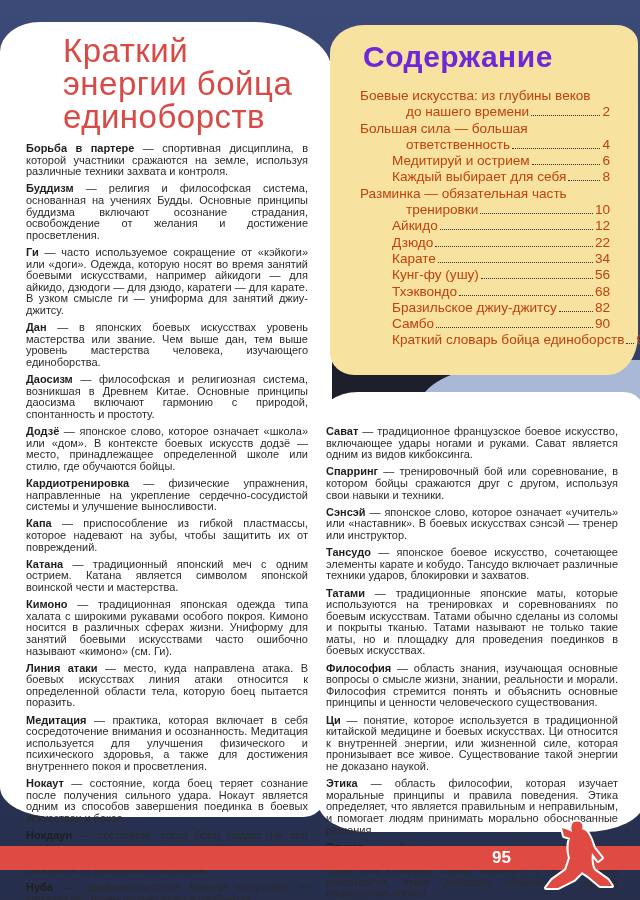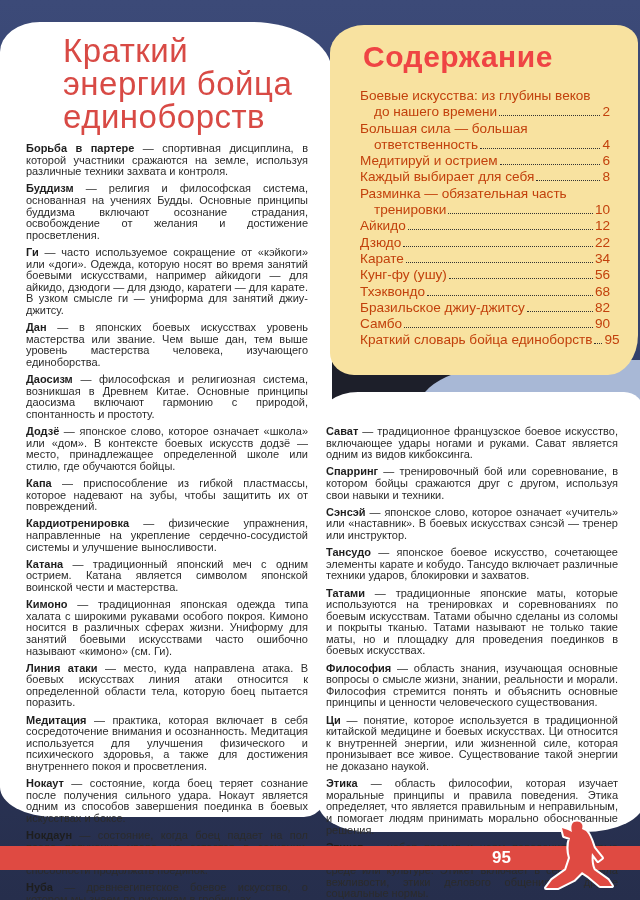--- a/index.html
+++ b/index.html
@@ -44,28 +44,28 @@
   .fighter { position: absolute; left: 538px; top: 818px; width: 80px; height: 76px; }
 
   .title {
     position: absolute; left: 30px; top: 34px;
     font-weight: normal; font-size: 33px; line-height: 33px; color: #d84a45;
     letter-spacing: 0.5px;
     margin-left: 33px;
   }
   .toc-title {
     position: absolute; left: 363px; top: 40px;
-    font-weight: bold; font-size: 30px; color: #ef4444; letter-spacing: 0.5px;
+    font-weight: bold; font-size: 30px; color: #6d28d9; letter-spacing: 0.5px;
   }
   .toc-list {
     position: absolute; left: 360px; top: 88px; width: 250px;
     font-size: 13.6px; line-height: 16.3px; color: #c2410c;
   }
   .toc-item { margin: 0; }
-  .toc-row { display: flex; align-items: baseline; }
+  .toc-row { display: flex; align-items: baseline; margin-left: 32px; }
   .toc-row .lbl { white-space: nowrap; }
   .toc-row .dots {
     flex: 1; border-bottom: 1.5px dotted #333; margin: 0 2px 3px 2px; min-width: 8px;
   }
   .toc-row.indent { padding-left: 14px; }
 
   .glossary {
     position: absolute; font-size: 11px; line-height: 11.6px; color: #2b2b2b;
     text-align: justify;
   }
@@ -187,22 +187,22 @@
     </div>
   </div>
 
 <div class="glossary left" id="glossary-left">
     <p class="entry"><span class="term">Борьба в партере</span><span> — спортивная дисциплина, в которой участники сражаются на земле, используя различные техники захвата и контроля.</span></p>
     <p class="entry"><span class="term">Буддизм</span><span> — религия и философская система, основанная на учениях Будды. Основные принципы буддизма включают осознание страдания, освобождение от желания и достижение просветления.</span></p>
     <p class="entry"><span class="term">Ги</span><span> — часто используемое сокращение от «кэйкоги» или «доги». Одежда, которую носят во время занятий боевыми искусствами, например айкидоги — для айкидо, дзюдоги — для дзюдо, каратеги — для карате. В узком смысле ги — униформа для занятий джиу-джитсу.</span></p>
     <p class="entry"><span class="term">Дан</span><span> — в японских боевых искусствах уровень мастерства или звание. Чем выше дан, тем выше уровень мастерства человека, изучающего единоборства.</span></p>
     <p class="entry"><span class="term">Даосизм</span><span> — философская и религиозная система, возникшая в Древнем Китае. Основные принципы даосизма включают гармонию с природой, спонтанность и простоту.</span></p>
     <p class="entry"><span class="term">Додзё</span><span> — японское слово, которое означает «школа» или «дом». В контексте боевых искусств додзё — место, принадлежащее определенной школе или стилю, где обучаются бойцы.</span></p>
+    <p class="entry"><span class="term">Кардиотренировка</span><span> — физические упражнения, направленные на укрепление сердечно-сосудистой системы и улучшение выносливости.</span></p>
     <p class="entry"><span class="term">Капа</span><span> — приспособление из гибкой пластмассы, которое надевают на зубы, чтобы защитить их от повреждений.</span></p>
-    <p class="entry"><span class="term">Кардиотренировка</span><span> — физические упражнения, направленные на укрепление сердечно-сосудистой системы и улучшение выносливости.</span></p>
     <p class="entry"><span class="term">Катана</span><span> — традиционный японский меч с одним острием. Катана является символом японской воинской чести и мастерства.</span></p>
     <p class="entry"><span class="term">Кимоно</span><span> — традиционная японская одежда типа халата с широкими рукавами особого покроя. Кимоно носится в различных сферах жизни. Униформу для занятий боевыми искусствами часто ошибочно называют «кимоно» (см. Ги).</span></p>
     <p class="entry"><span class="term">Линия атаки</span><span> — место, куда направлена атака. В боевых искусствах линия атаки относится к определенной области тела, которую боец пытается поразить.</span></p>
     <p class="entry"><span class="term">Медитация</span><span> — практика, которая включает в себя сосредоточение внимания и осознанность. Медитация используется для улучшения физического и психического здоровья, а также для достижения внутреннего покоя и просветления.</span></p>
     <p class="entry"><span class="term">Нокаут</span><span> — состояние, когда боец теряет сознание после получения сильного удара. Нокаут является одним из способов завершения поединка в боевых искусствах и боксе.</span></p>
     <p class="entry"><span class="term">Нокдаун</span><span> — состояние, когда боец падает на пол после получения удара, но остается в сознании. Нокдаун может быть причиной временной потери способности продолжать поединок.</span></p>
     <p class="entry"><span class="term">Нуба</span><span> — древнеегипетское боевое искусство, о котором мы знаем по рисункам в гробницах.</span></p>
     <p class="entry"><span class="term">Поза лотоса</span><span> — сидячая поза, которая используется при медитации и занятиях йогой. В позе лотоса ноги перекрещиваются, а стопы размещаются на бедрах.</span></p>
   </div>
 <div class="glossary right" id="glossary-right">

